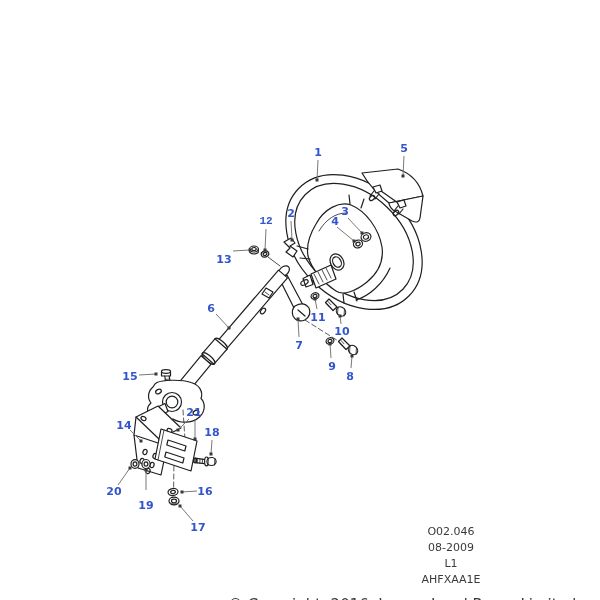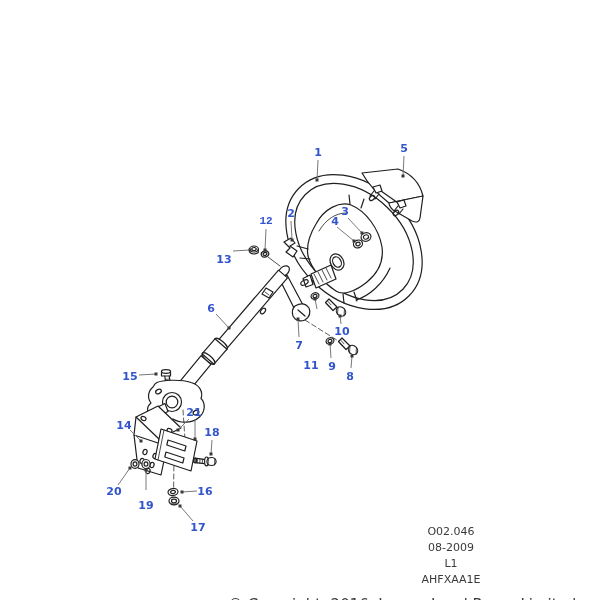--- a/index.html
+++ b/index.html
@@ -246,21 +246,21 @@
       <div class="part-label" style="left: 318px; top: 152px;">1</div>
       <div class="part-label" style="left: 291px; top: 213px;">2</div>
       <div class="part-label" style="left: 345px; top: 211px;">3</div>
       <div class="part-label" style="left: 335px; top: 221px;">4</div>
       <div class="part-label" style="left: 404px; top: 148px;">5</div>
       <div class="part-label" style="left: 211px; top: 308px;">6</div>
       <div class="part-label" style="left: 299px; top: 345px;">7</div>
       <div class="part-label" style="left: 350px; top: 376px;">8</div>
       <div class="part-label" style="left: 332px; top: 366px;">9</div>
       <div class="part-label" style="left: 342px; top: 331px;">10</div>
-      <div class="part-label" style="left: 311px; top: 317px; margin-top: 48px;">11</div>
+      <div class="part-label" style="left: 318px; top: 317px;">11</div>
       <div class="part-label" style="left: 266px; top: 221px; font-family: Liberation Mono, monospace;">12</div>
       <div class="part-label" style="left: 224px; top: 251px; margin-top: 8px;">13</div>
       <div class="part-label" style="left: 124px; top: 425px;">14</div>
       <div class="part-label" style="left: 130px; top: 376px; text-align: right;">15</div>
       <div class="part-label" style="left: 205px; top: 491px;">16</div>
       <div class="part-label" style="left: 198px; top: 527px;">17</div>
       <div class="part-label" style="left: 212px; top: 432px;">18</div>
       <div class="part-label" style="left: 146px; top: 505px;">19</div>
       <div class="part-label" style="left: 114px; top: 491px;">20</div>
       <div class="part-label" style="left: 194px; top: 412px;">21</div>

